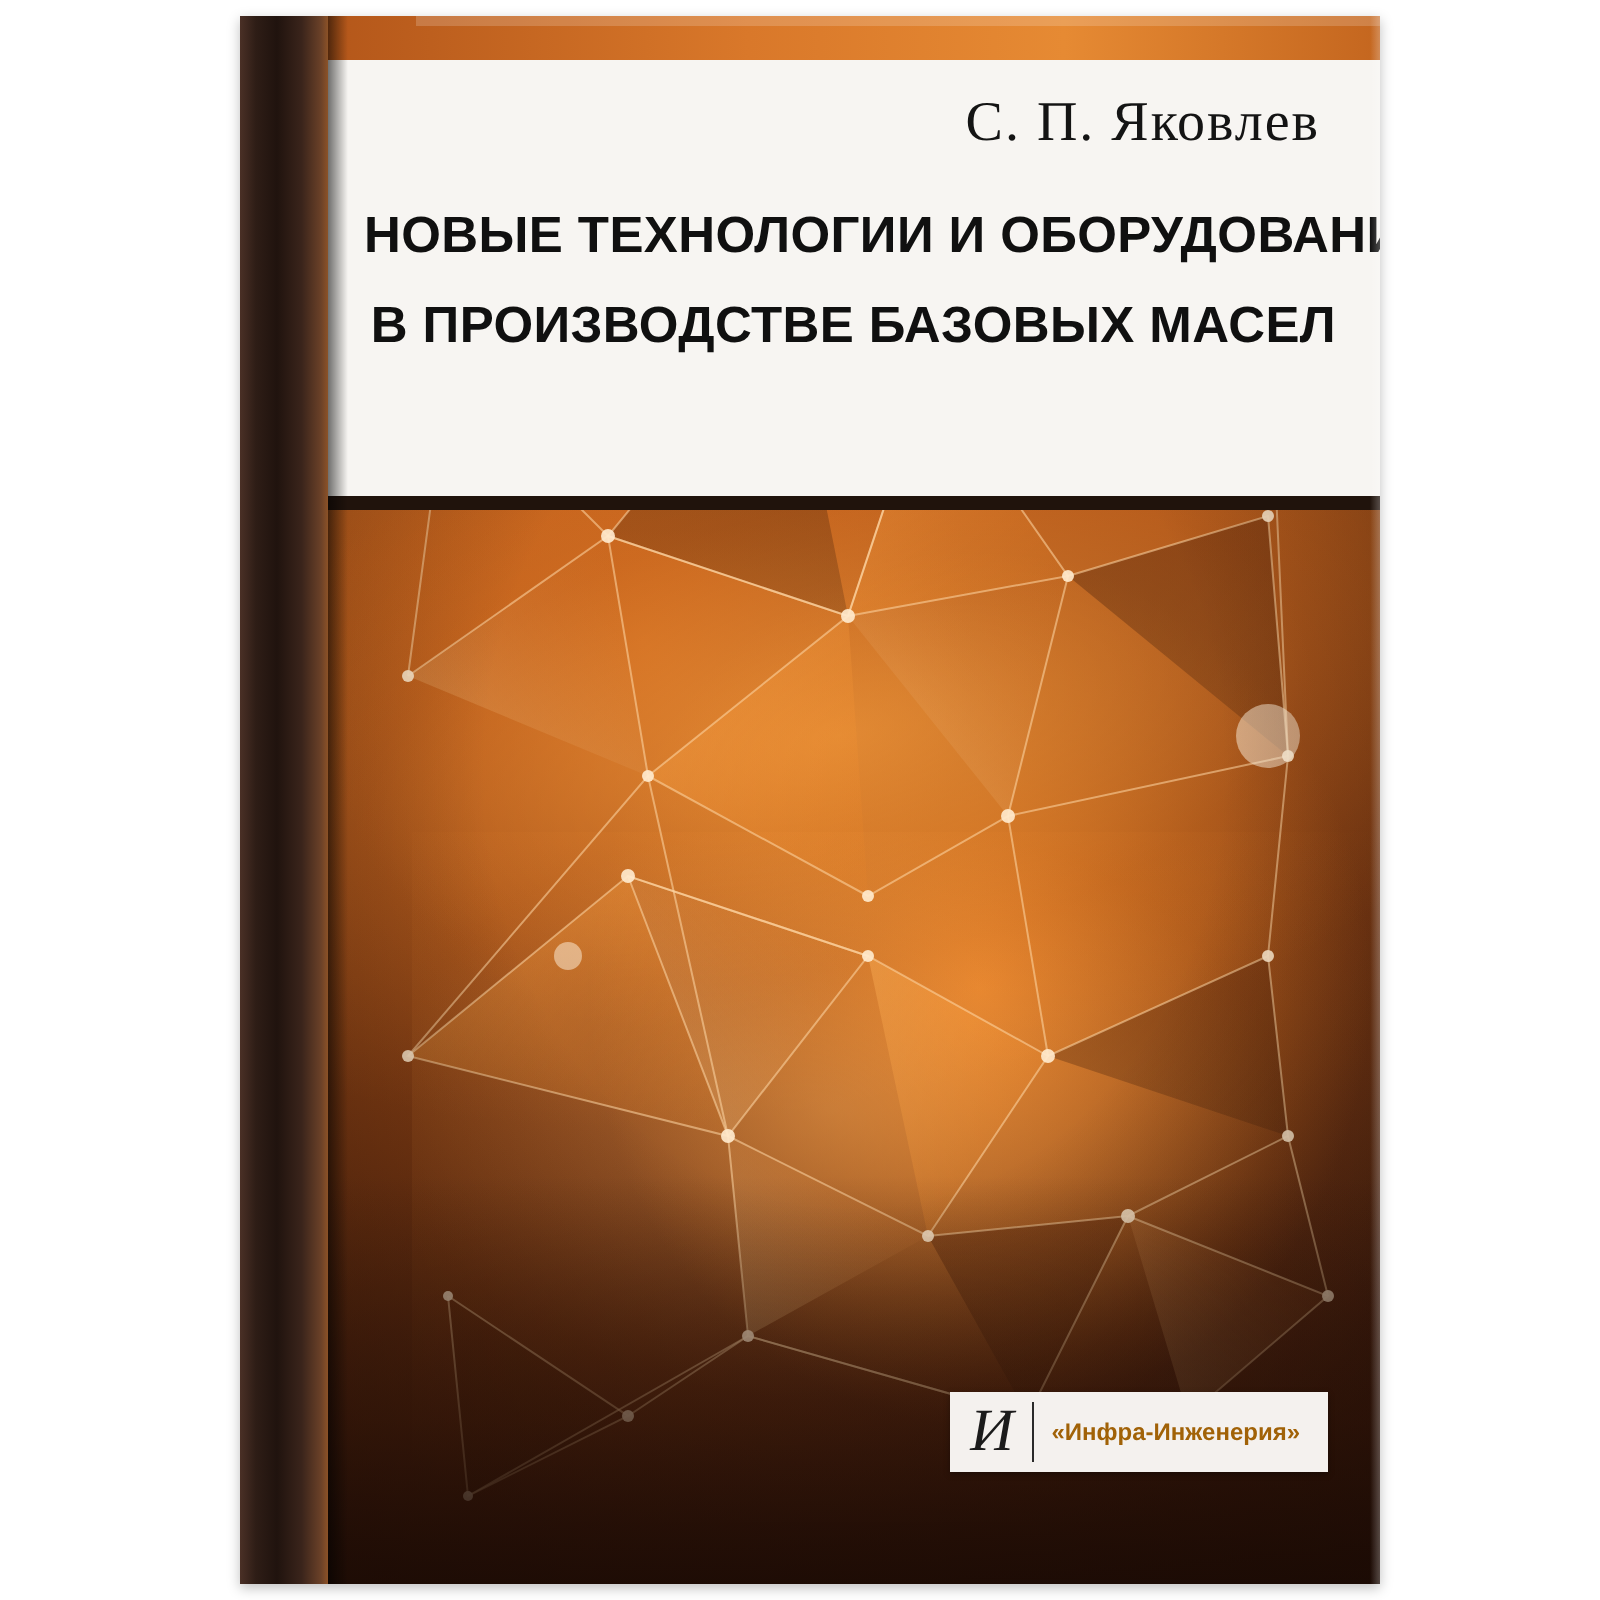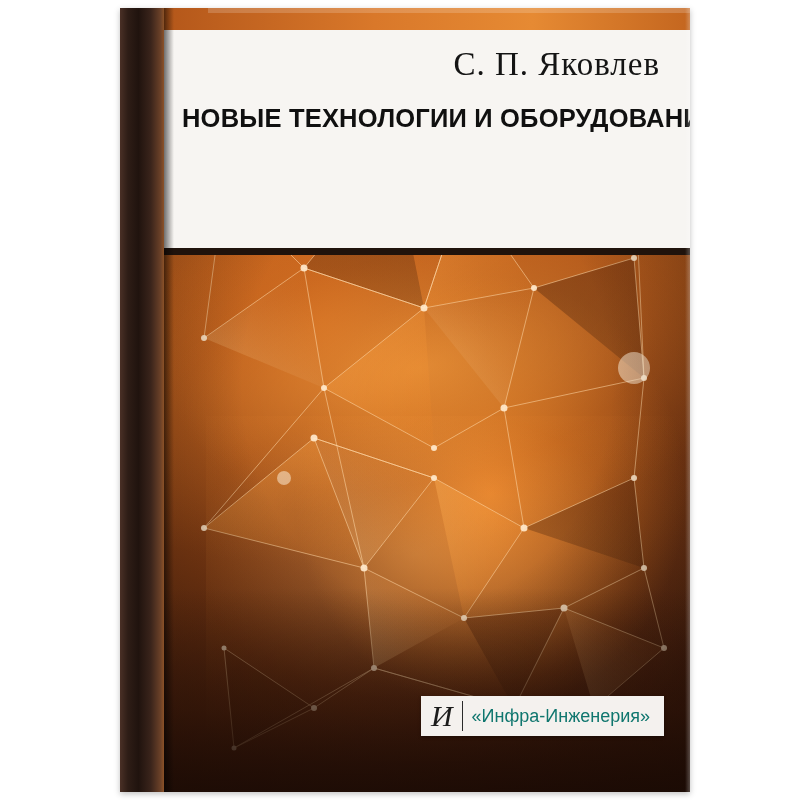--- a/index.html
+++ b/index.html
@@ -146,21 +146,21 @@
     height: 7px;
     background: #20130c;
     z-index: 5;
   }
 
   .author {
     position: absolute;
     right: 30px;
     top: 16px;
     font-family: "Liberation Serif", serif;
-    font-size: 33px;
+    font-size: 28px;
     letter-spacing: 1px;
     color: #141414;
     white-space: nowrap;
   }
 
   .title-block {
     position: absolute;
     left: 18px;
     right: 22px;
     top: 66px;
@@ -194,23 +194,23 @@
     font-style: italic;
     font-size: 30px;
     line-height: 1;
     color: #1b1b1b;
     margin-right: 9px;
     padding-right: 9px;
     border-right: 1px solid #2a2a2a;
   }
   .pub-name {
     font-family: "Liberation Sans", sans-serif;
-    font-weight: normal;
-    font-size: 18px;
-    color: #0f766e;
+    font-weight: bold;
+    font-size: 12px;
+    color: #a16207;
     white-space: nowrap;
   }
 
   
   .foreedge {
     position: absolute;
     right: 0;
     top: 0;
     width: 5px;
     height: 100%;
@@ -335,20 +335,21 @@
 
       <div class="vignette"></div>
       <div class="bottom-dark"></div>
 
       <div class="headband-top-strip"></div>
 
       <div class="headband">
         <div class="author">С. П. Яковлев</div>
         <div class="title-block">
           <div class="title-line">НОВЫЕ ТЕХНОЛОГИИ И ОБОРУДОВАНИЕ</div>
+          <div class="title-line">В ПРОИЗВОДСТВЕ БАЗОВЫХ МАСЕЛ</div>
         </div>
       </div>
       <div class="headband-rule"></div>
 
       <div class="pub">
         <span class="pub-mark">И</span>
         <span class="pub-name">«Инфра-Инженерия»</span>
       </div>
 
       <div class="top-edge"></div>

